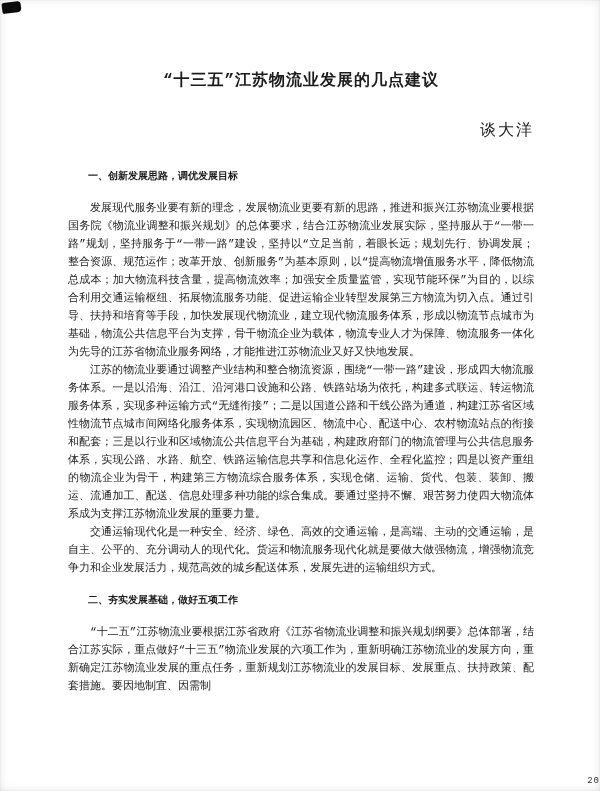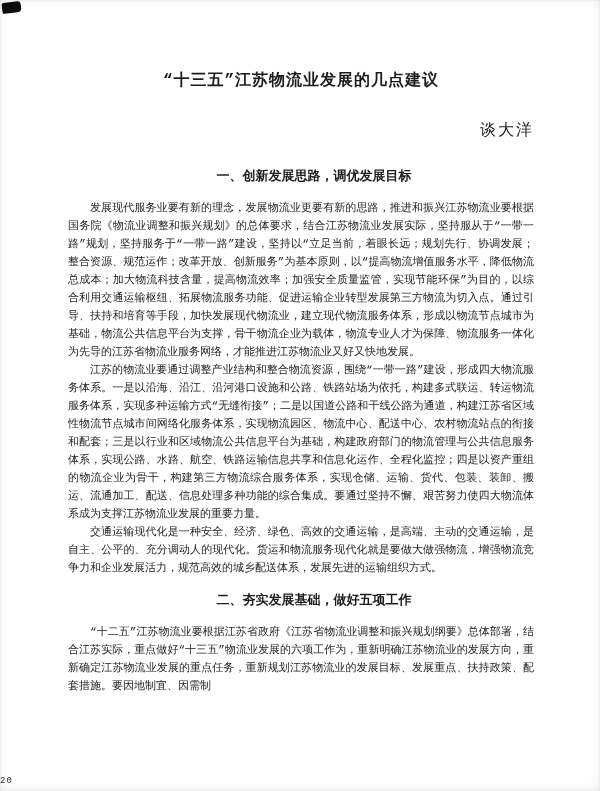--- a/index.html
+++ b/index.html
@@ -54,30 +54,30 @@
   .doc-body p {
     margin: 0;
     font-size: 11px;
     line-height: 18px;
     text-align: justify;
     text-indent: 2em;
     word-break: break-all;
   }
   .doc-body p.heading {
     font-weight: bold;
-    font-size: 13px;
+    font-size: 10px;
     margin: 15px 0 13px 0;
-    text-align: center;
+    text-align: left;
   }
   .page-number {
     position: absolute;
     bottom: 5px;
     left: 0;
     width: 100%;
-    text-align: left;
+    text-align: right;
     font-size: 9px;
     color: #333333;
     letter-spacing: 1px;
   }
 </style>
 </head>
 <body>
 
 <div class="page">
   <div class="scan-mark"></div>

